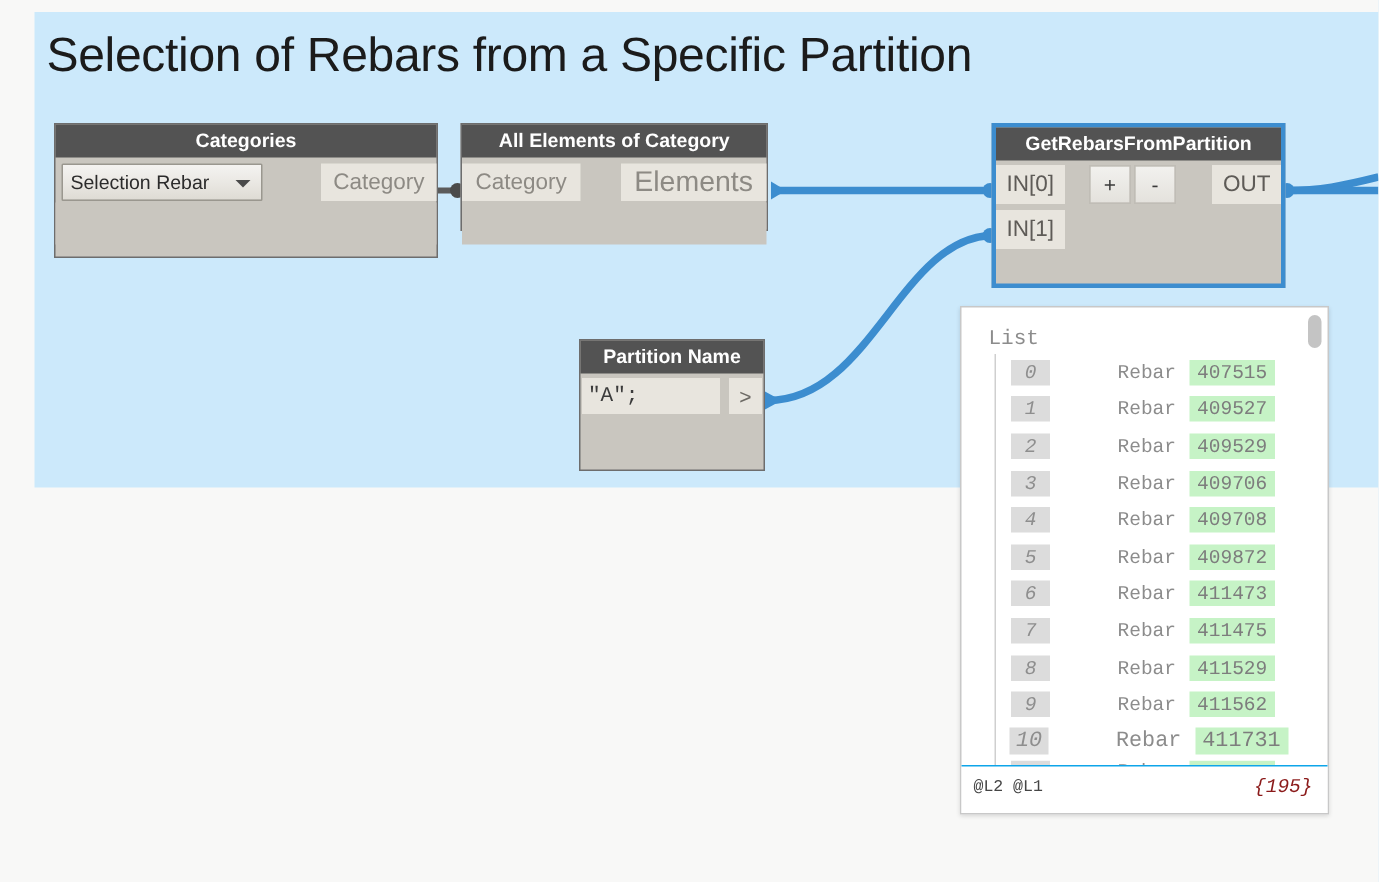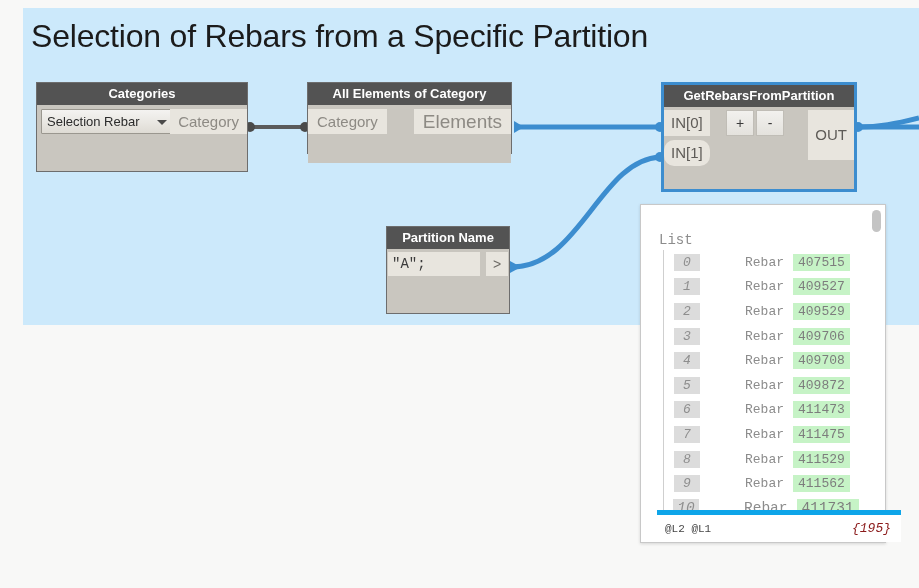--- a/index.html
+++ b/index.html
@@ -76,21 +76,21 @@
   }
   .node-foot {
     height: 28px;
     background: #c9c6bf;
   }
 
   
   #node-categories {
     left: 36px;
     top: 82px;
-    width: 212px;
+    width: 256px;
     height: 90px;
   }
   #cat-dropdown {
     position: absolute;
     left: 4px;
     top: 4px;
     width: 134px;
     height: 25px;
     box-sizing: border-box;
     border: 1px solid #9a978f;
@@ -164,31 +164,31 @@
     position: absolute;
     left: 0;
     height: 26px;
     line-height: 26px;
     background: #e8e5de;
     color: #5e5b57;
     font-size: 15px;
     padding: 0 7px;
   }
   #gr-in0 { top: 3px; text-align: center; }
-  #gr-in1 { top: 33px; border-radius: 10px; }
+  #gr-in1 { top: 33px; }
   #gr-out {
     position: absolute;
     right: 0;
     top: 3px;
     height: 26px;
     line-height: 26px;
     background: #e8e5de;
     color: #5e5b57;
     font-size: 15px;
-    padding: 12px 7px;
+    padding: 0 7px;
   }
   .lacing-btn {
     position: absolute;
     top: 3px;
     width: 28px;
     height: 26px;
     background: linear-gradient(to bottom, #f2f1ee 0%, #e4e2dd 100%);
     border: 1px solid #c0bdb6;
     box-sizing: border-box;
     font-size: 14px;
@@ -247,21 +247,21 @@
   }
   #preview-scrollarea {
     position: absolute;
     left: 0; top: 0;
     width: 244px;
     height: 305px;
     overflow: hidden;
   }
   #preview-inner {
     position: relative;
-    padding-top: 25px;
+    padding-top: 11px;
   }
   #list-label {
     font-family: "Liberation Mono", "DejaVu Sans Mono", monospace;
     font-size: 14px;
     color: #8c8c8c;
     margin-left: 18px;
     line-height: 20px;
   }
   #list-items {
     position: relative;
@@ -323,24 +323,23 @@
     height: 22px;
     background: #c4c4c4;
     border-radius: 5px;
   }
   #preview-footer {
     position: absolute;
     left: 0;
     bottom: 0;
     width: 244px;
     height: 32px;
-    border-top: 5px solid #0ea5e9;
+    border-top: 1px solid #0ea5e9;
     box-sizing: border-box;
     background: #ffffff;
-    margin-left: 16px;
   }
   #footer-left {
     position: absolute;
     left: 8px;
     top: 8px;
     font-family: "Liberation Mono", "DejaVu Sans Mono", monospace;
     font-size: 11px;
     color: #454545;
   }
   #footer-right {

